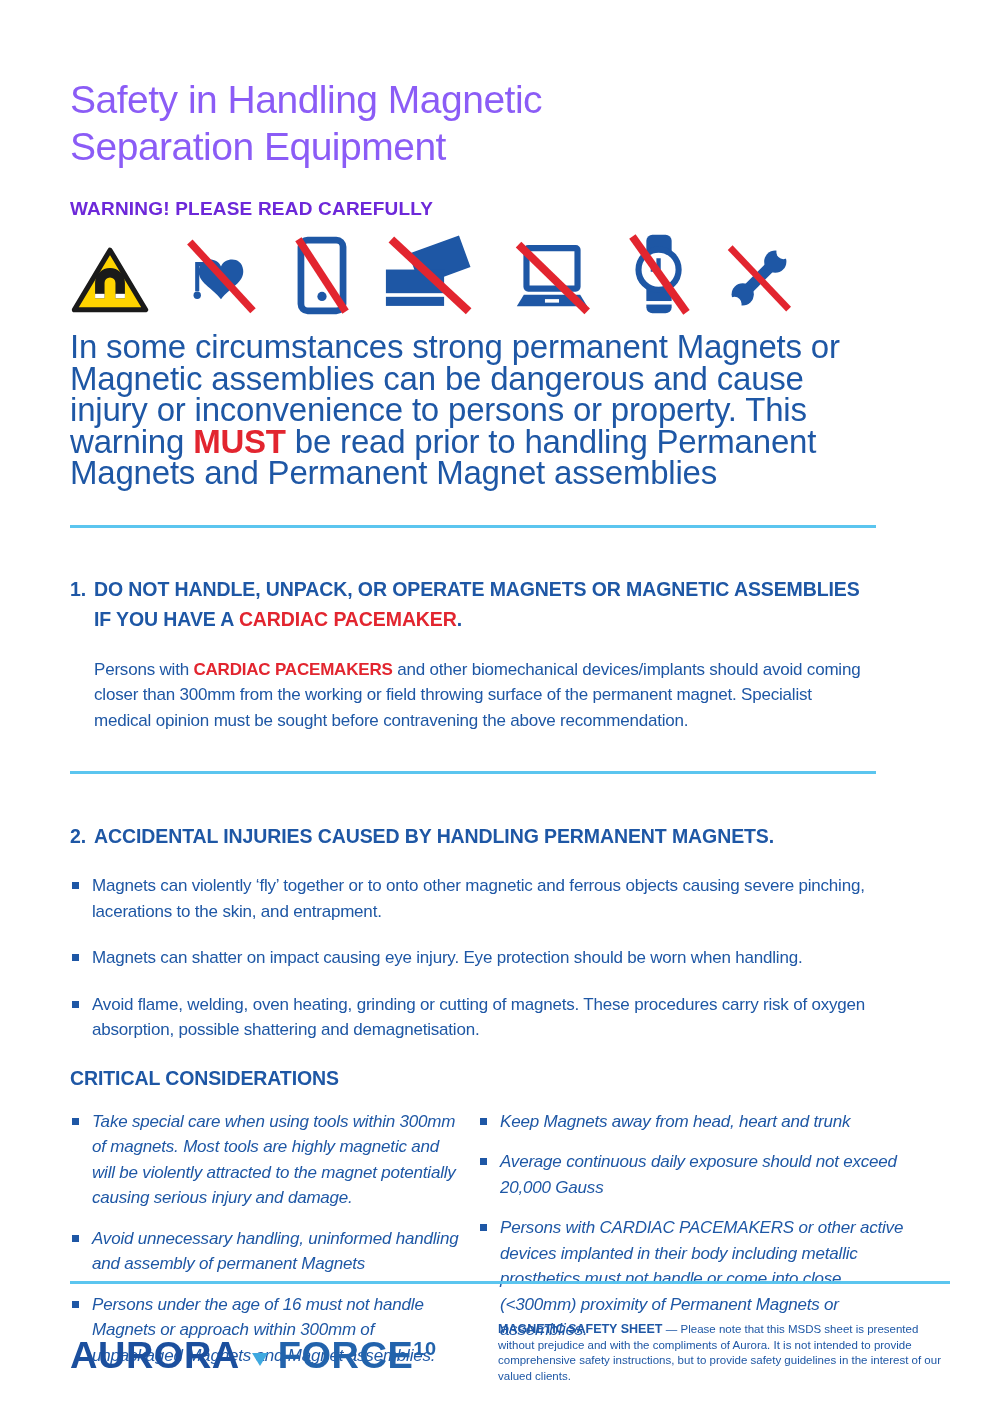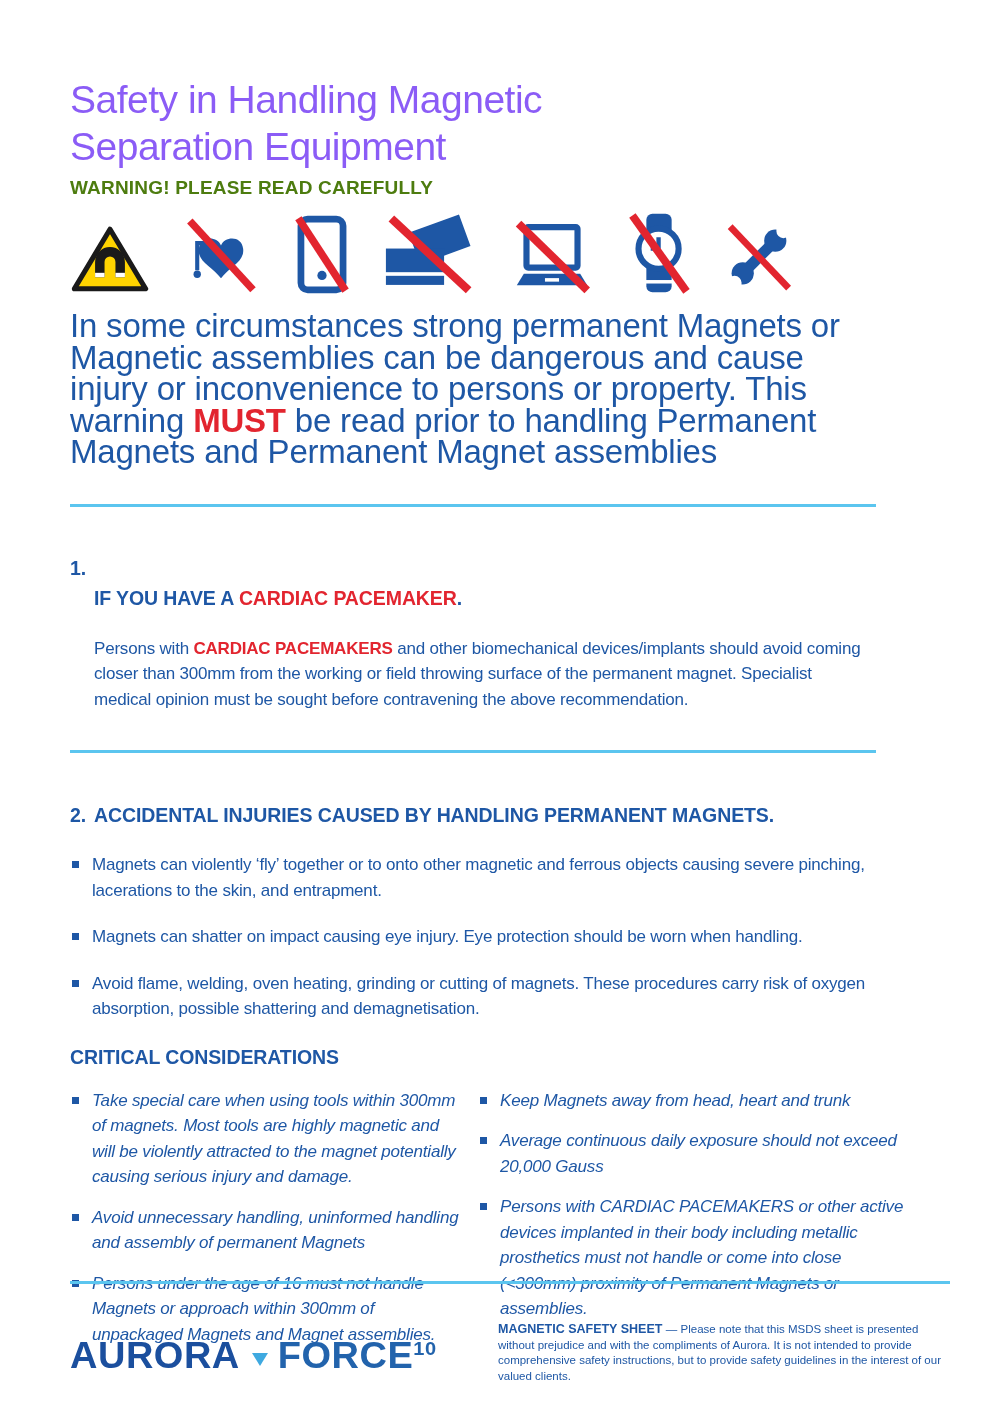--- a/index.html
+++ b/index.html
@@ -18,24 +18,24 @@
   .title {
     margin-top: 76px;
     font-size: 39px;
     line-height: 47px;
     font-weight: 500;
     letter-spacing: -0.5px;
     color: #8b5cf6;
     max-width: 640px;
   }
   .warning {
-    margin-top: 7px;
+    margin-top: 28px;
     font-size: 19px;
     font-weight: bold;
-    color: #4d7c0f;
+    color: #6d28d9;
     letter-spacing: 0.2px;
   }
 
   .icon-row {
     margin-top: 17px;
     display: flex;
     align-items: flex-end;
     gap: 30px;
     height: 78px;
   }
@@ -236,21 +236,21 @@
         </svg>
       </span>
     </div>
 
     <p class="intro"><span>In some circumstances strong permanent Magnets or Magnetic assemblies can be dangerous and cause injury or inconvenience to persons or property. This warning </span><span class="red-strong">MUST</span><span> be read prior to handling Permanent Magnets and Permanent Magnet assemblies</span></p>
 
     <hr class="divider div1">
 
     <div class="sec-heading sec1">
       <span class="num">1.</span>
-      <span><br><span>IF YOU HAVE A </span><span class="red-strong">CARDIAC PACEMAKER</span><span>.</span></span>
+      <span><span>DO NOT HANDLE, UNPACK, OR OPERATE MAGNETS OR MAGNETIC ASSEMBLIES</span><br><span>IF YOU HAVE A </span><span class="red-strong">CARDIAC PACEMAKER</span><span>.</span></span>
     </div>
 
     <p class="sec1-body"><span>Persons with </span><span class="red-strong">CARDIAC PACEMAKERS</span><span> and other biomechanical devices/implants should avoid coming closer than 300mm from the working or field throwing surface of the permanent magnet. Specialist medical opinion must be sought before contravening the above recommendation.</span></p>
 
     <hr class="divider div2">
 
     <div class="sec-heading sec2">
       <span class="num">2.</span>
       <span>ACCIDENTAL INJURIES CAUSED BY HANDLING PERMANENT MAGNETS.</span>
     </div>

